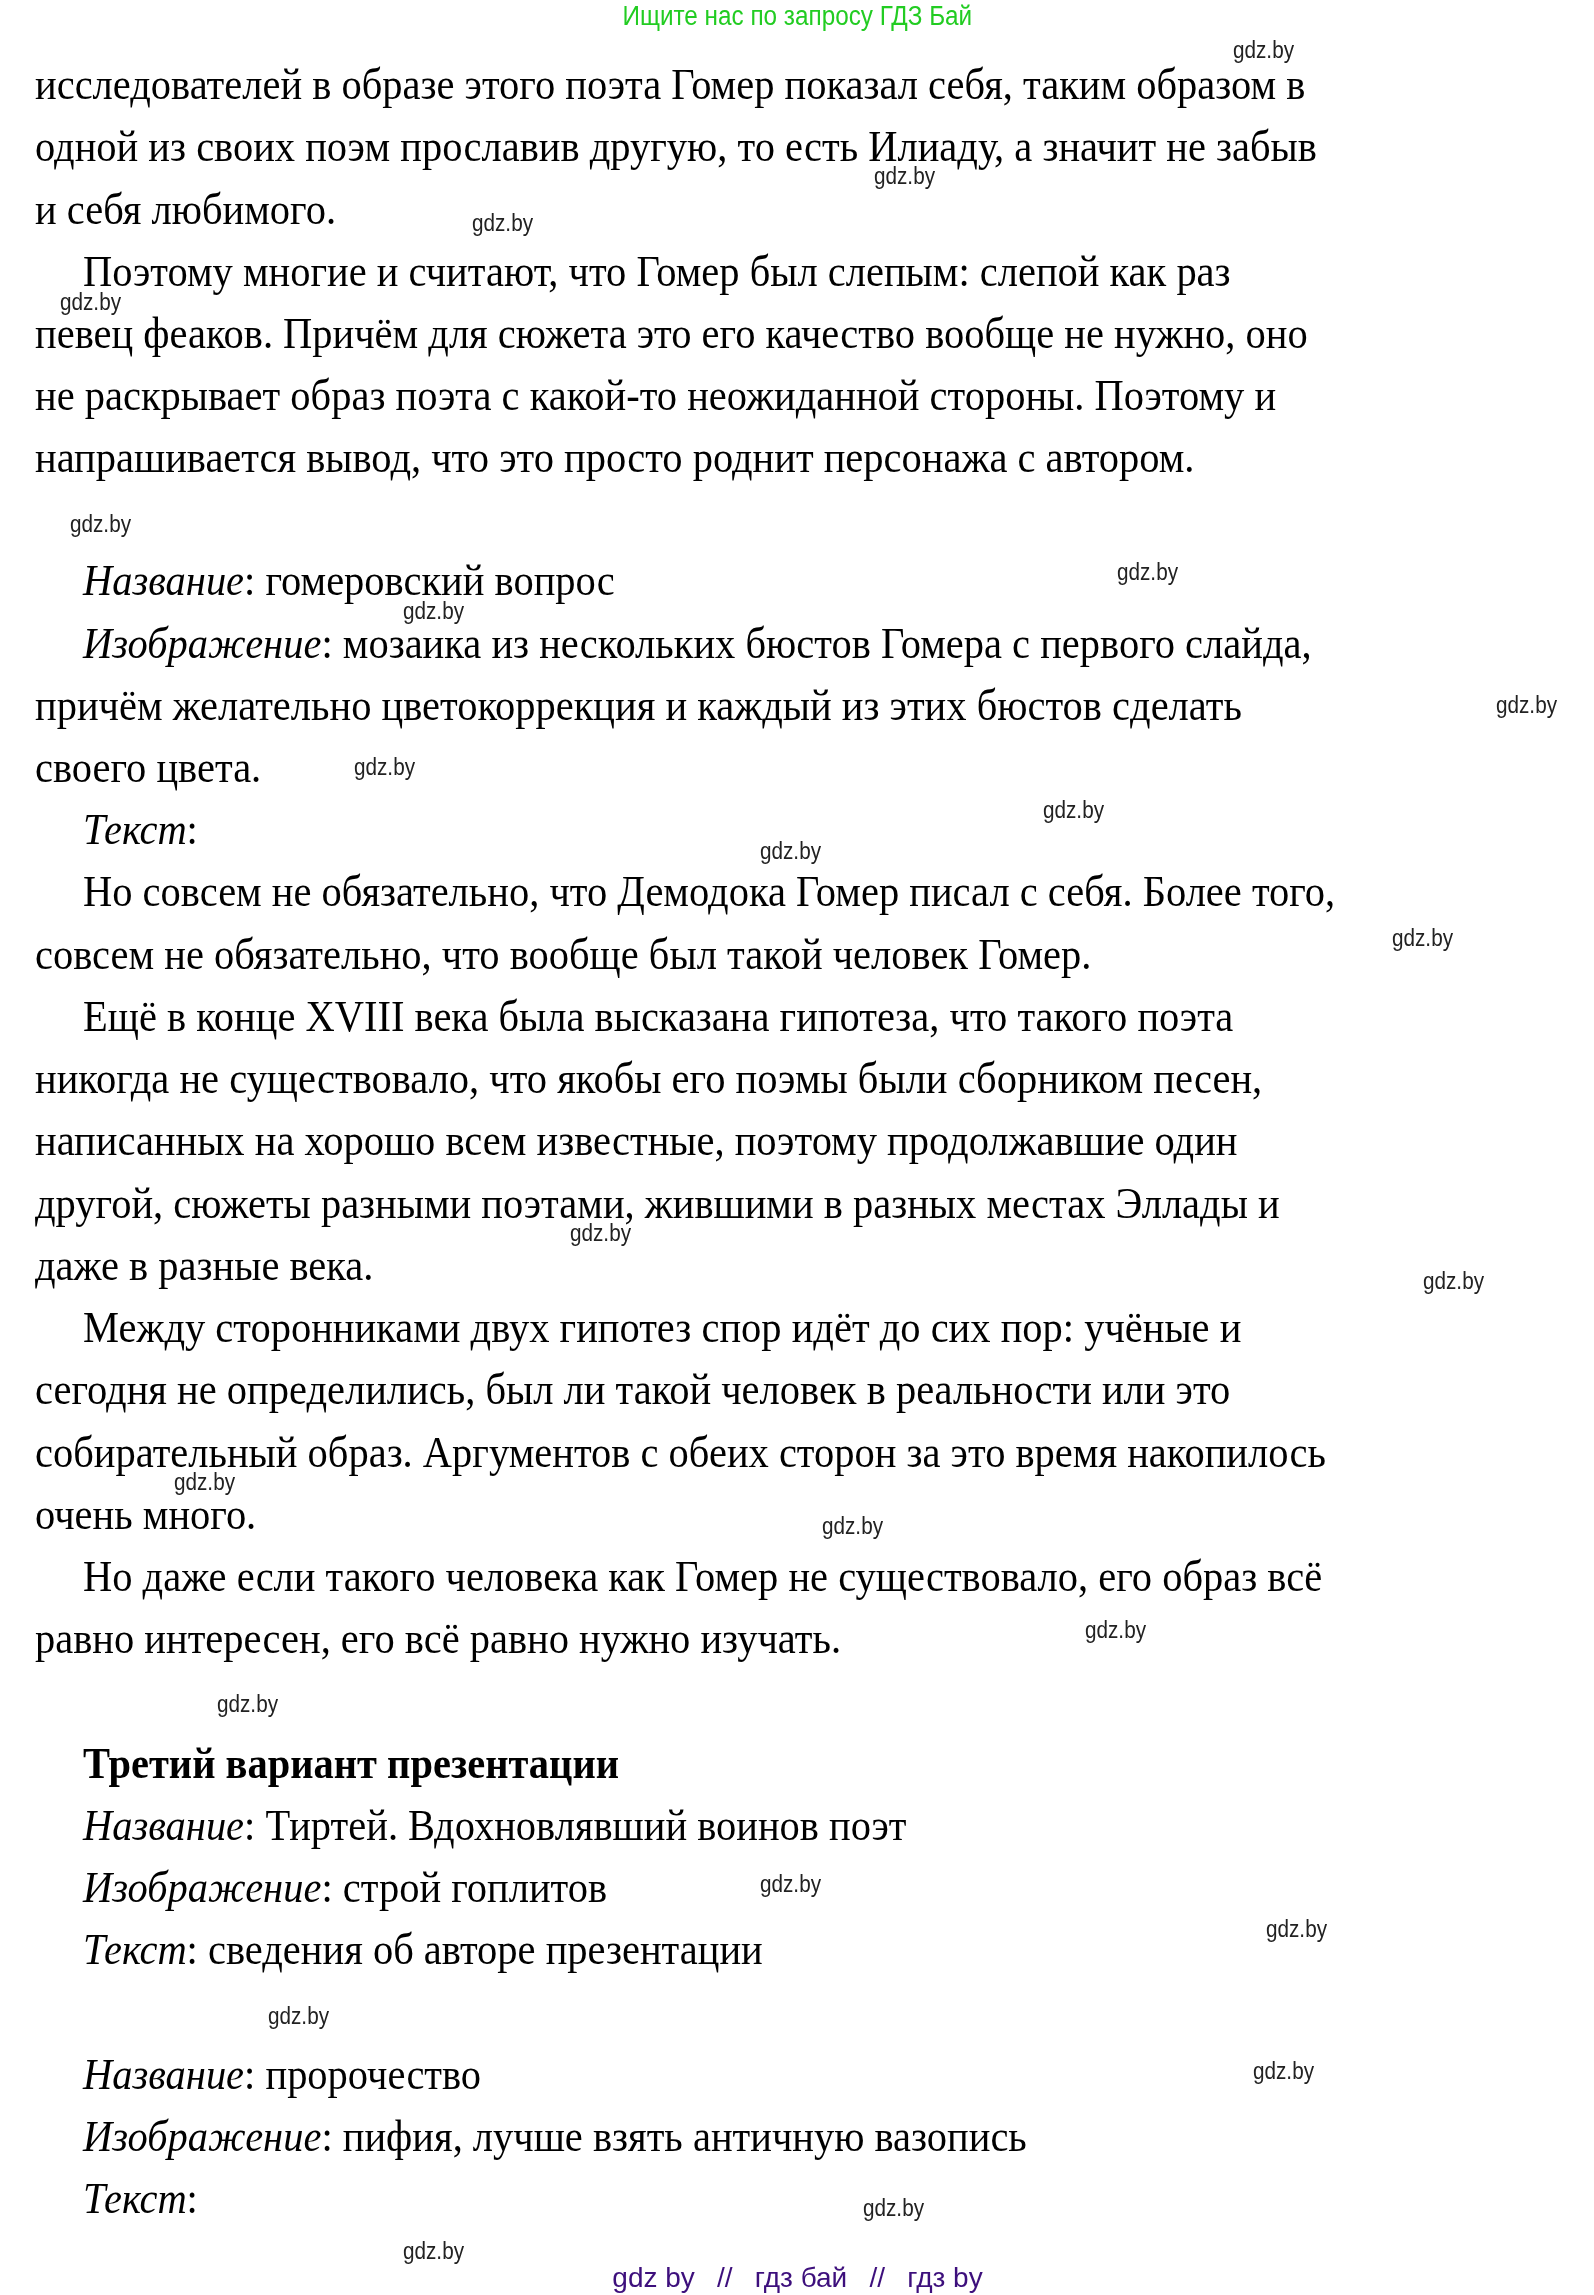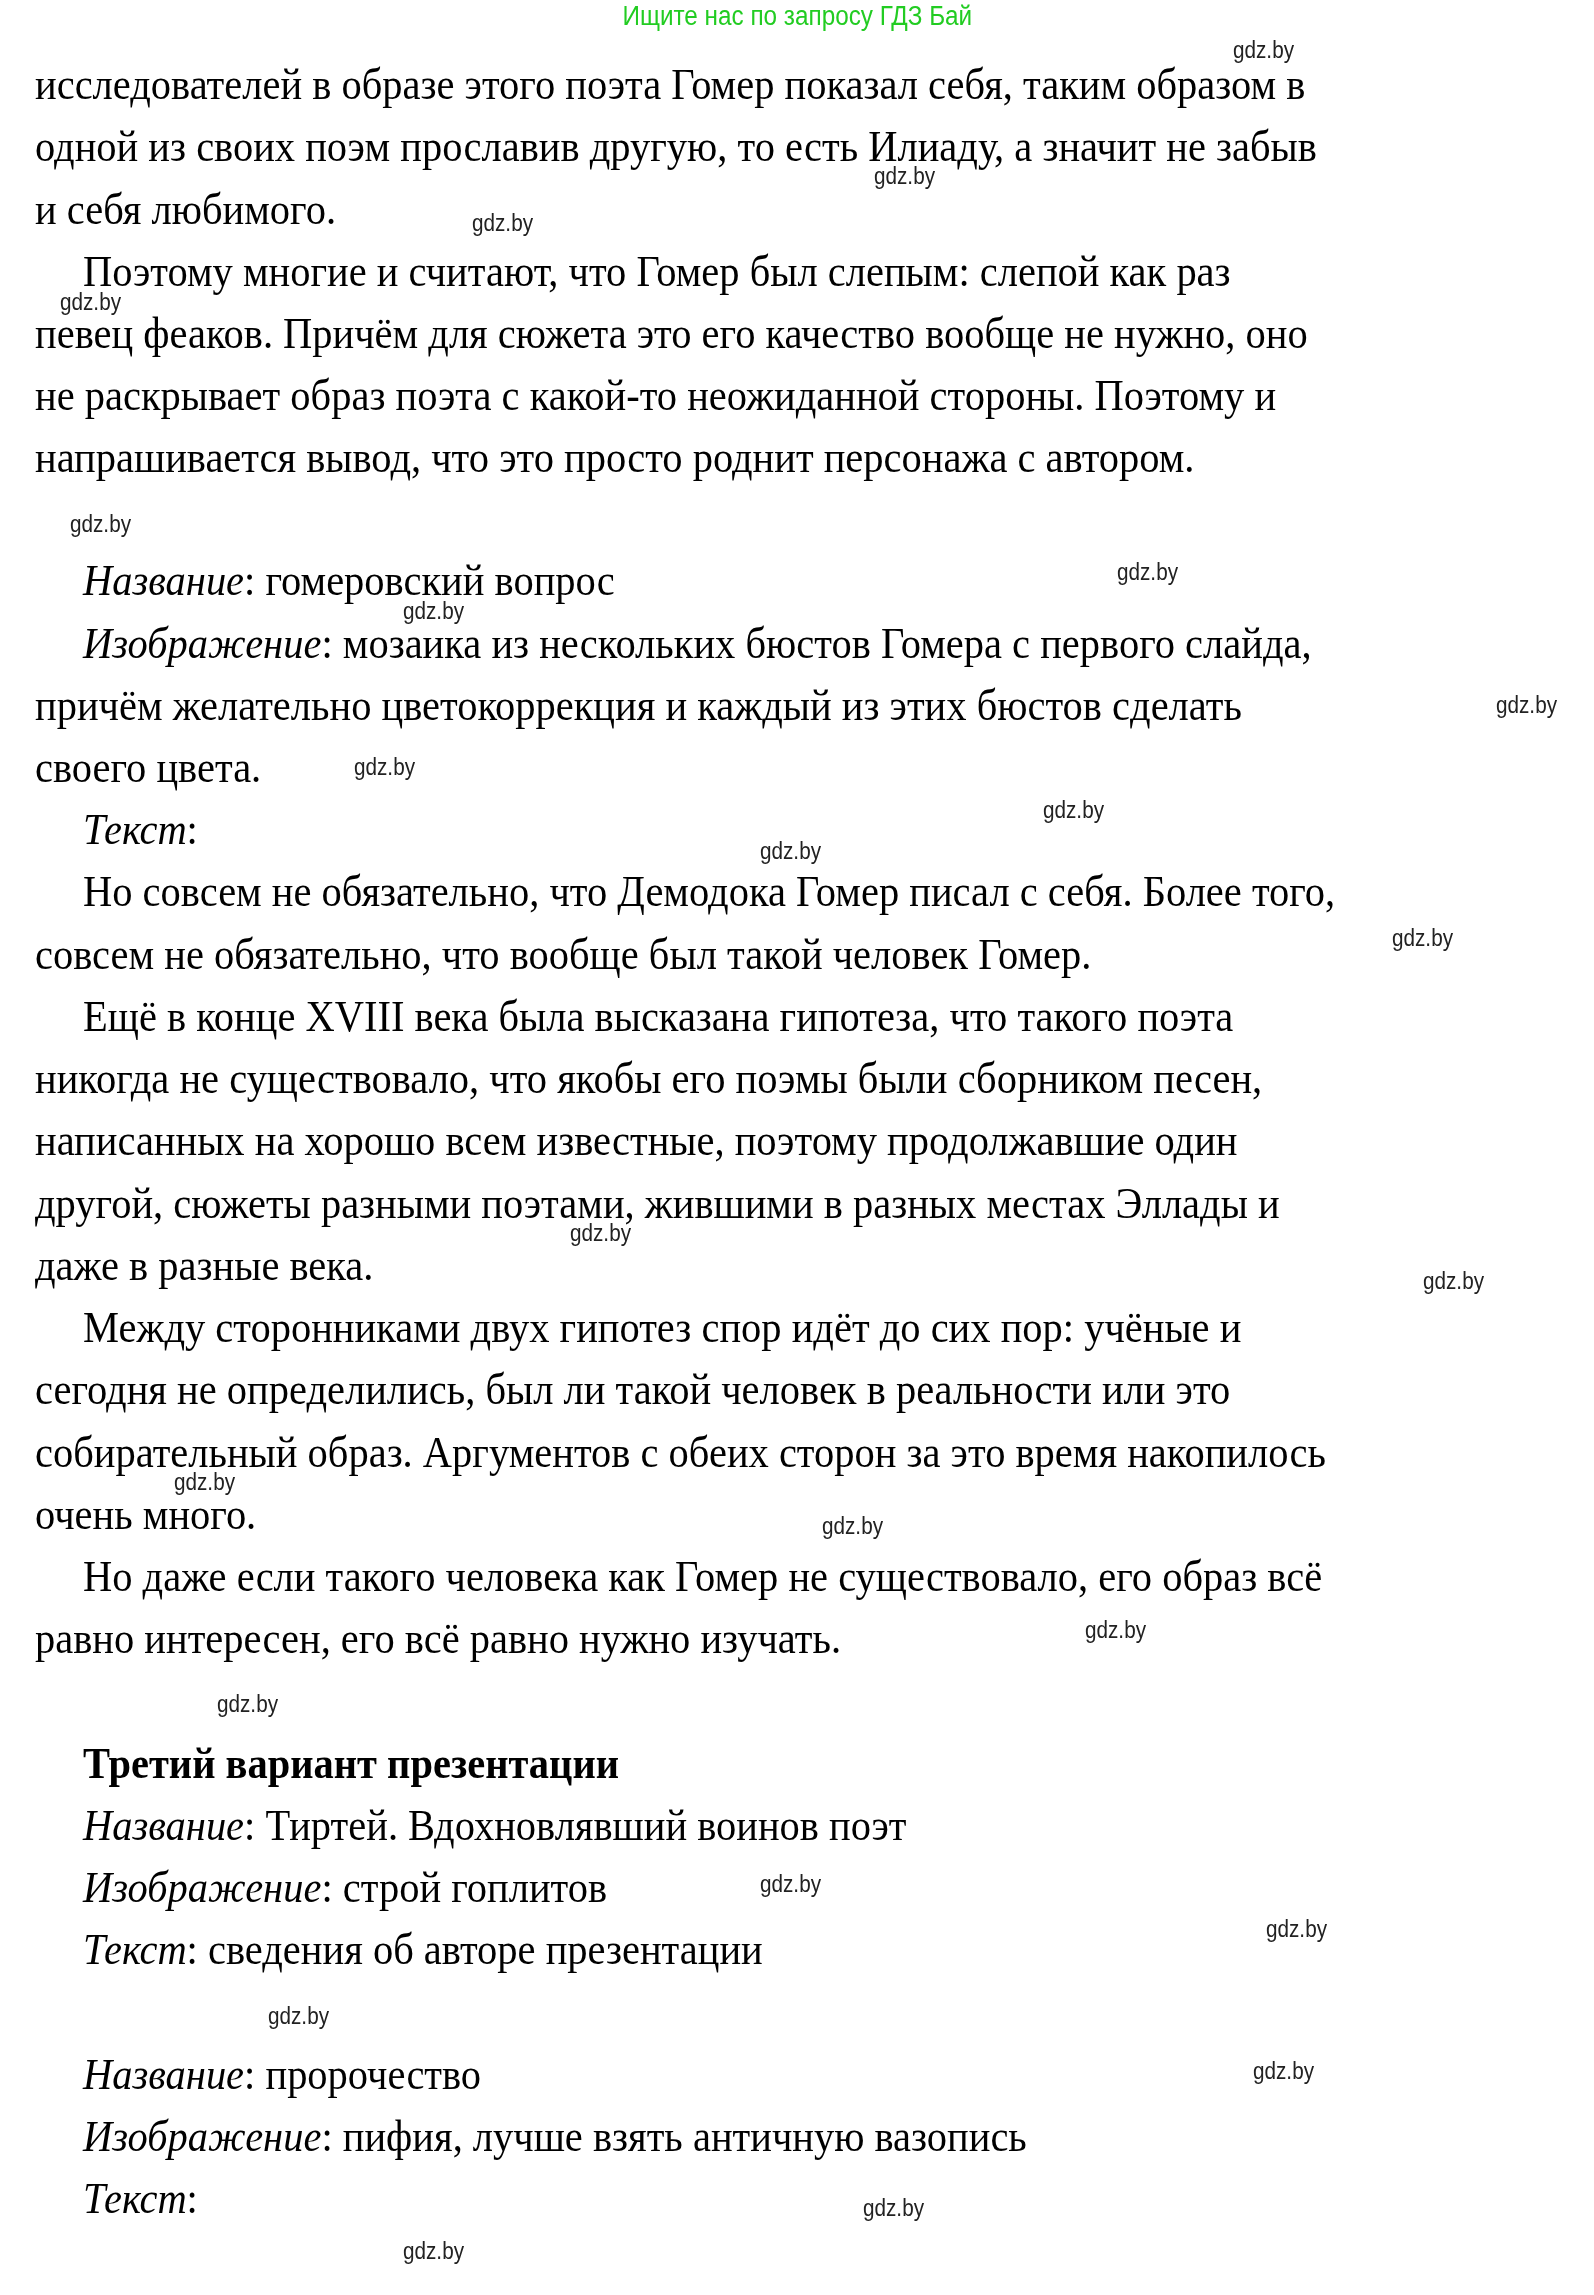--- a/index.html
+++ b/index.html
@@ -95,15 +95,22 @@
   <div class="wm" style="left:822px;top:1514px">gdz.by</div>
   <div class="wm" style="left:1085px;top:1618px">gdz.by</div>
   <div class="wm" style="left:217px;top:1692px">gdz.by</div>
   <div class="wm" style="left:760px;top:1872px">gdz.by</div>
   <div class="wm" style="left:1266px;top:1917px">gdz.by</div>
   <div class="wm" style="left:268px;top:2004px">gdz.by</div>
   <div class="wm" style="left:1253px;top:2059px">gdz.by</div>
   <div class="wm" style="left:863px;top:2196px">gdz.by</div>
   <div class="wm" style="left:403px;top:2239px">gdz.by</div>
 
+  <div class="footer">
+    <span>gdz by</span>
+    <span class="sep">//</span>
+    <span>гдз бай</span>
+    <span class="sep">//</span>
+    <span>гдз by</span>
+  </div>
 
 </div>
 
 
 </body></html>

